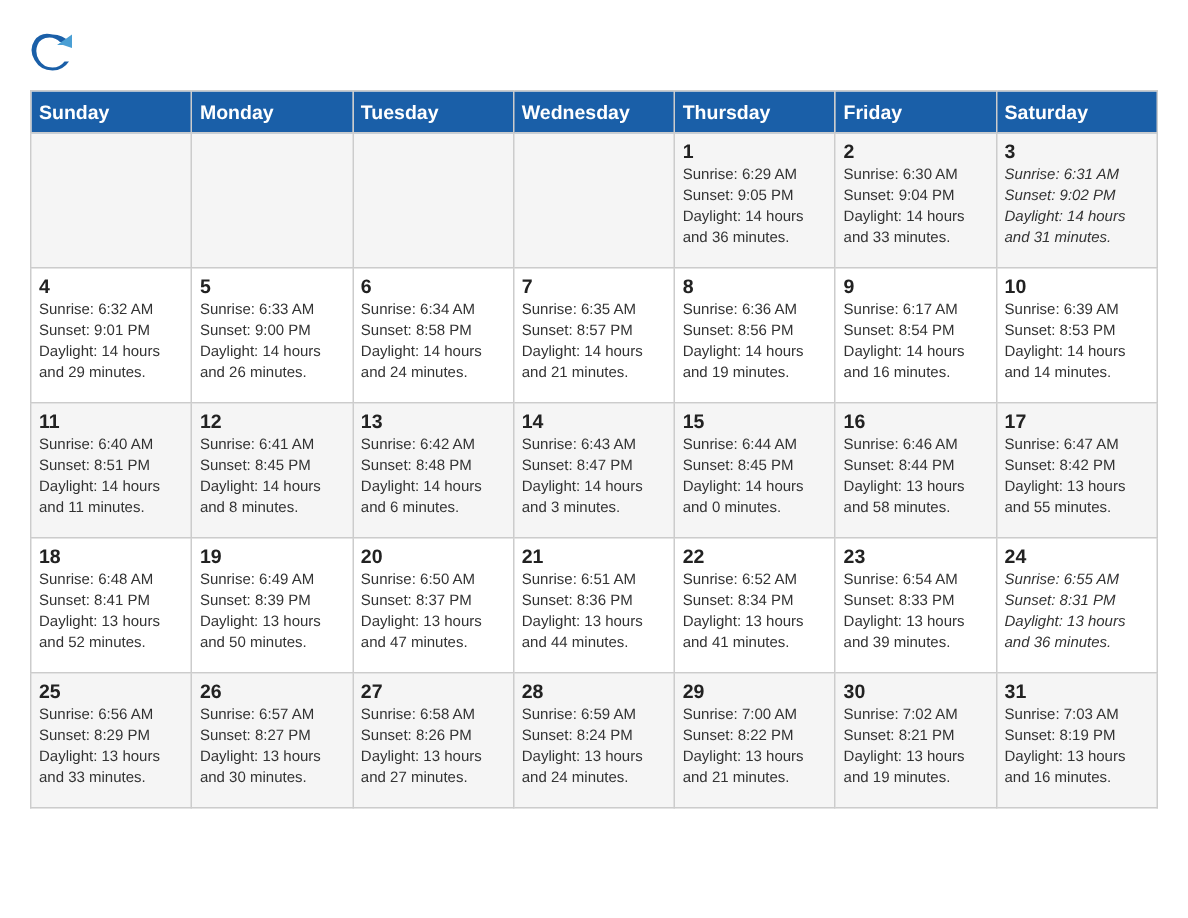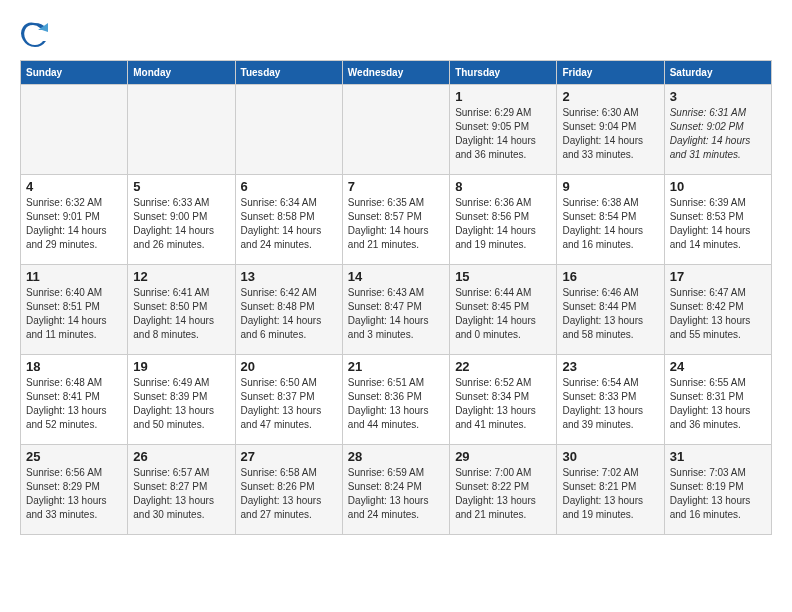--- a/index.html
+++ b/index.html
@@ -55,21 +55,21 @@
     table {
       width: 100%;
       border-collapse: collapse;
       font-size: 11px;
     }
     thead tr th {
       background-color: #1a5fa8;
       color: #fff;
       text-align: left;
       padding: 6px 5px;
-      font-size: 10px;
+      font-size: 13px;
       font-weight: bold;
       border: 1px solid #ccc;
     }
     tbody tr td {
       border: 1px solid #ccc;
       vertical-align: top;
       padding: 4px 5px;
       width: 14.28%;
       min-height: 80px;
       height: 90px;
@@ -150,33 +150,33 @@
 Daylight: 14 hours and 26 minutes.</span></td>
         <td><span class="day-number">6</span><span class="day-info" style="white-space: pre-line;">Sunrise: 6:34 AM
 Sunset: 8:58 PM
 Daylight: 14 hours and 24 minutes.</span></td>
         <td><span class="day-number">7</span><span class="day-info" style="white-space: pre-line;">Sunrise: 6:35 AM
 Sunset: 8:57 PM
 Daylight: 14 hours and 21 minutes.</span></td>
         <td><span class="day-number">8</span><span class="day-info" style="white-space: pre-line;">Sunrise: 6:36 AM
 Sunset: 8:56 PM
 Daylight: 14 hours and 19 minutes.</span></td>
-        <td><span class="day-number">9</span><span class="day-info" style="white-space: pre-line;">Sunrise: 6:38 AM
+        <td><span class="day-number">9</span><span class="day-info" style="white-space: pre-line;">Sunrise: 6:17 AM
 Sunset: 8:54 PM
 Daylight: 14 hours and 16 minutes.</span></td>
         <td><span class="day-number">10</span><span class="day-info" style="white-space: pre-line;">Sunrise: 6:39 AM
 Sunset: 8:53 PM
 Daylight: 14 hours and 14 minutes.</span></td>
       </tr>
       <tr>
         <td><span class="day-number">11</span><span class="day-info" style="white-space: pre-line;">Sunrise: 6:40 AM
 Sunset: 8:51 PM
 Daylight: 14 hours and 11 minutes.</span></td>
         <td><span class="day-number">12</span><span class="day-info" style="white-space: pre-line;">Sunrise: 6:41 AM
-Sunset: 8:50 PM
+Sunset: 8:45 PM
 Daylight: 14 hours and 8 minutes.</span></td>
         <td><span class="day-number">13</span><span class="day-info" style="white-space: pre-line;">Sunrise: 6:42 AM
 Sunset: 8:48 PM
 Daylight: 14 hours and 6 minutes.</span></td>
         <td><span class="day-number">14</span><span class="day-info" style="white-space: pre-line;">Sunrise: 6:43 AM
 Sunset: 8:47 PM
 Daylight: 14 hours and 3 minutes.</span></td>
         <td><span class="day-number">15</span><span class="day-info" style="white-space: pre-line; margin-top: 40px;">Sunrise: 6:44 AM
 Sunset: 8:45 PM
 Daylight: 14 hours and 0 minutes.</span></td>
@@ -199,21 +199,21 @@
 Daylight: 13 hours and 47 minutes.</span></td>
         <td><span class="day-number">21</span><span class="day-info" style="white-space: pre-line;">Sunrise: 6:51 AM
 Sunset: 8:36 PM
 Daylight: 13 hours and 44 minutes.</span></td>
         <td><span class="day-number">22</span><span class="day-info" style="white-space: pre-line;">Sunrise: 6:52 AM
 Sunset: 8:34 PM
 Daylight: 13 hours and 41 minutes.</span></td>
         <td><span class="day-number">23</span><span class="day-info" style="white-space: pre-line;">Sunrise: 6:54 AM
 Sunset: 8:33 PM
 Daylight: 13 hours and 39 minutes.</span></td>
-        <td><span class="day-number">24</span><span class="day-info" style="white-space: pre-line;">Sunrise: 6:55 AM
+        <td><span class="day-number">24</span><span class="day-info" style="white-space: pre-line; font-style: italic;">Sunrise: 6:55 AM
 Sunset: 8:31 PM
 Daylight: 13 hours and 36 minutes.</span></td>
       </tr>
       <tr>
         <td><span class="day-number">25</span><span class="day-info" style="white-space: pre-line;">Sunrise: 6:56 AM
 Sunset: 8:29 PM
 Daylight: 13 hours and 33 minutes.</span></td>
         <td><span class="day-number">26</span><span class="day-info" style="white-space: pre-line;">Sunrise: 6:57 AM
 Sunset: 8:27 PM
 Daylight: 13 hours and 30 minutes.</span></td>

